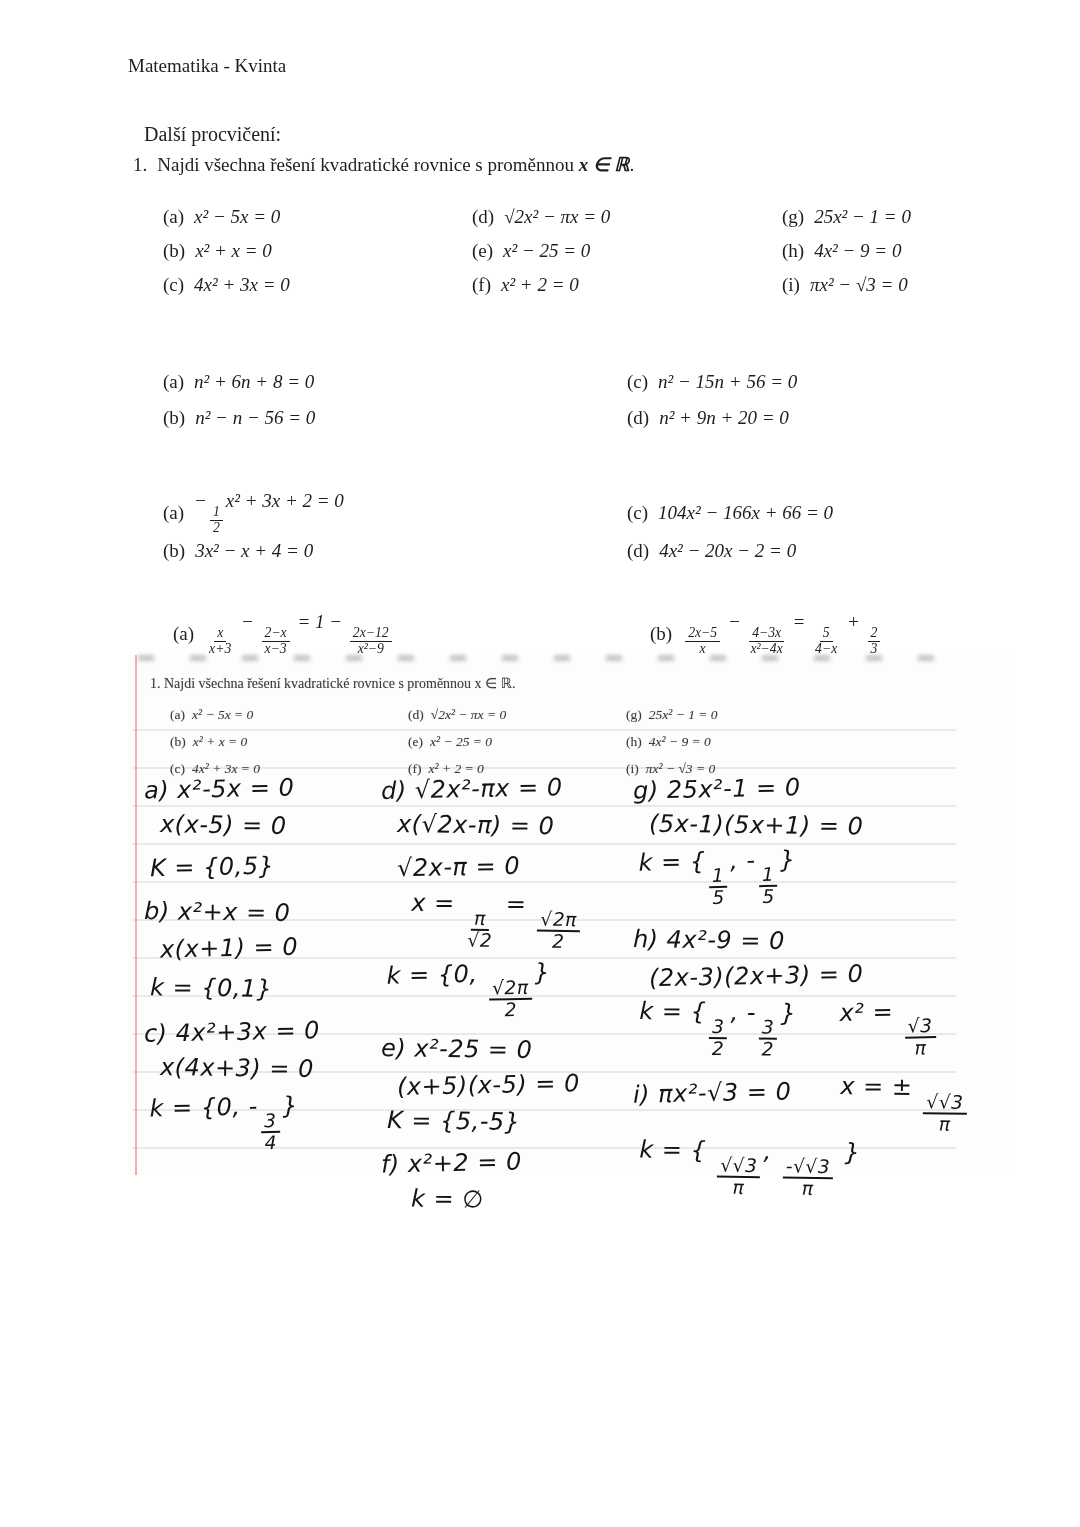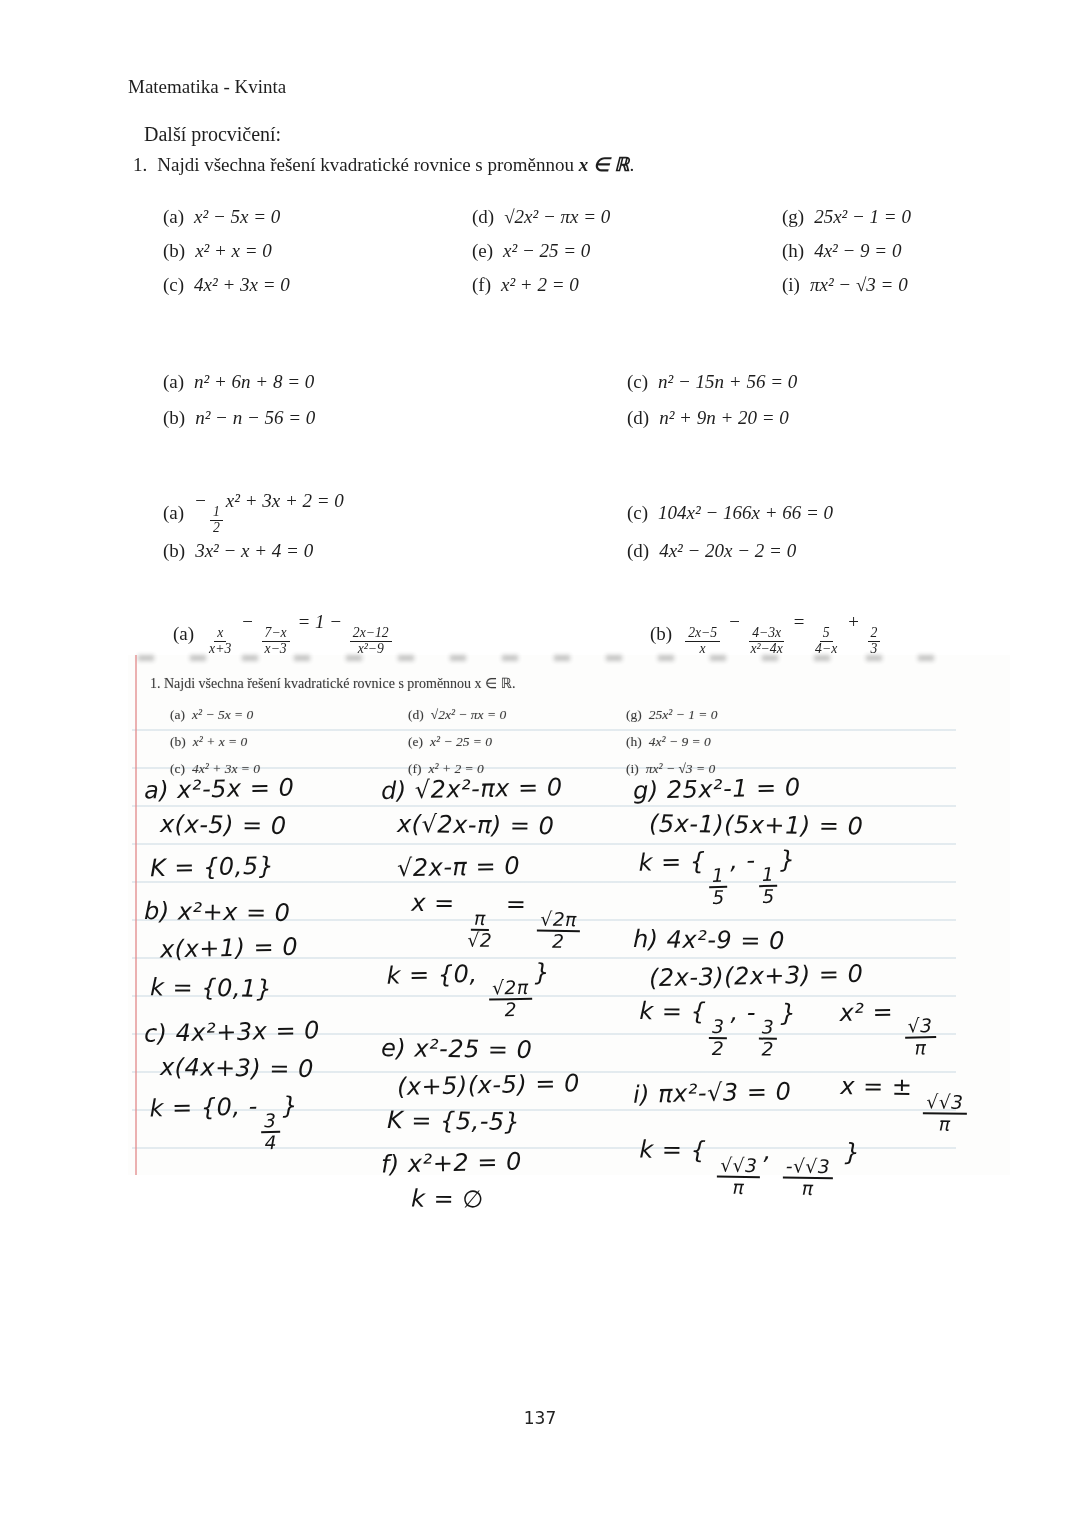--- a/index.html
+++ b/index.html
@@ -1,19 +1,19 @@
 <!DOCTYPE html>
 <html><head>
 <meta charset="utf-8">
 <style>
   html,body{margin:0;padding:0;background:#ffffff;}
   .page{position:relative;width:1080px;height:1527px;background:#ffffff;overflow:hidden;
         font-family:"Liberation Serif", serif;color:#1e1e1e;}
 
-  .doc-header{position:absolute;left:128px;top:55px;font-size:19px;margin-top:21px;}
+  .doc-header{position:absolute;left:128px;top:55px;font-size:19px;}
   .section-title{position:absolute;left:144px;top:123px;font-size:20px;}
 
   .pstat{position:absolute;font-size:19px;white-space:nowrap;}
   .pstat .pnum{margin-right:10px;}
   .pstat .pmath{font-style:italic;font-weight:bold;}
 
   .items{position:absolute;display:grid;grid-auto-flow:column;column-gap:0;}
   .item{display:flex;align-items:center;white-space:nowrap;font-size:19px;}
   .item .lab{margin-right:10px;}
   .item .eq{font-style:italic;}
@@ -155,21 +155,21 @@
       </div>
   </div>
 
   <div class="items g4">
     <div class="item">
         <span class="lab">(a)</span>
         <span class="eq"><span class="frac">
             <span class="fn">x</span>
             <span class="fd">x+3</span>
           </span> − <span class="frac">
-            <span class="fn">7−x</span>
+            <span class="fn">2−x</span>
             <span class="fd">x−3</span>
           </span> = 1 − <span class="frac">
             <span class="fn">2x−12</span>
             <span class="fd">x²−9</span>
           </span></span>
       </div>
     <div class="item">
         <span class="lab">(b)</span>
         <span class="eq"><span class="frac">
             <span class="fn">2x−5</span>
@@ -303,14 +303,13 @@
             <span class="fn">√3</span>
             <span class="fd">π</span>
           </span></div>
       <div class="hwline" style="margin-top:4px;">x = ± <span class="frac">
             <span class="fn">√√3</span>
             <span class="fd">π</span>
           </span></div>
     </div>
   </div>
 
-  <div class="page-number">137</div>
 </div>
 
 </body></html>

